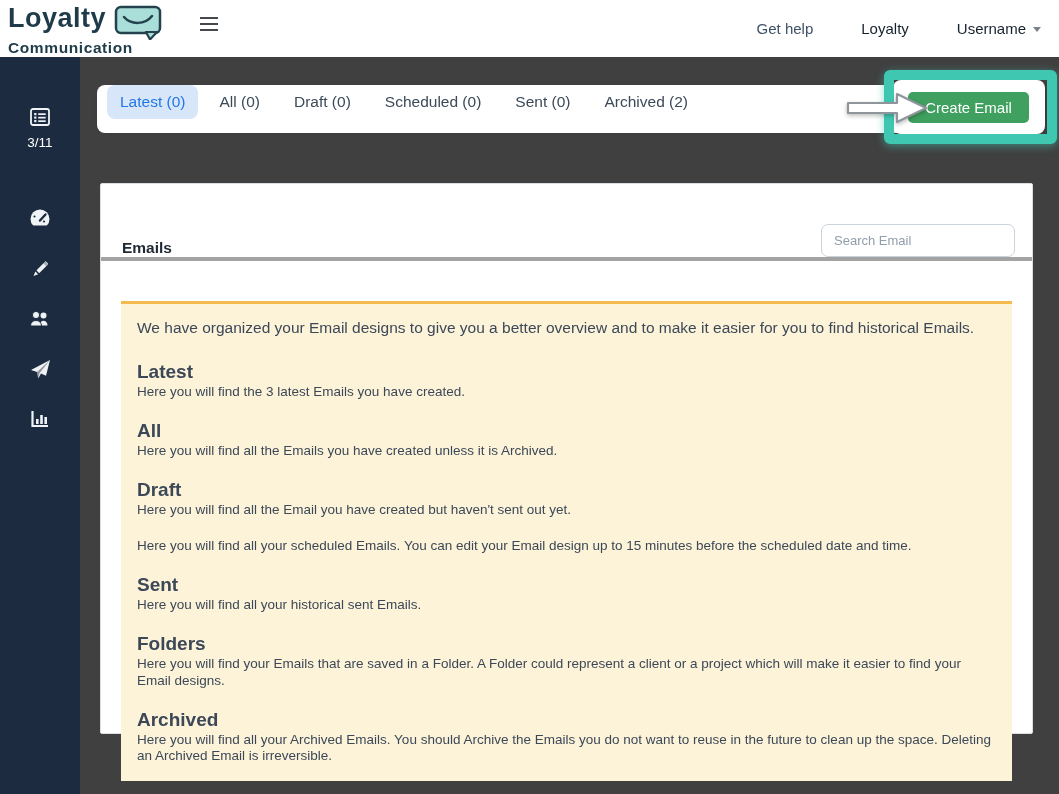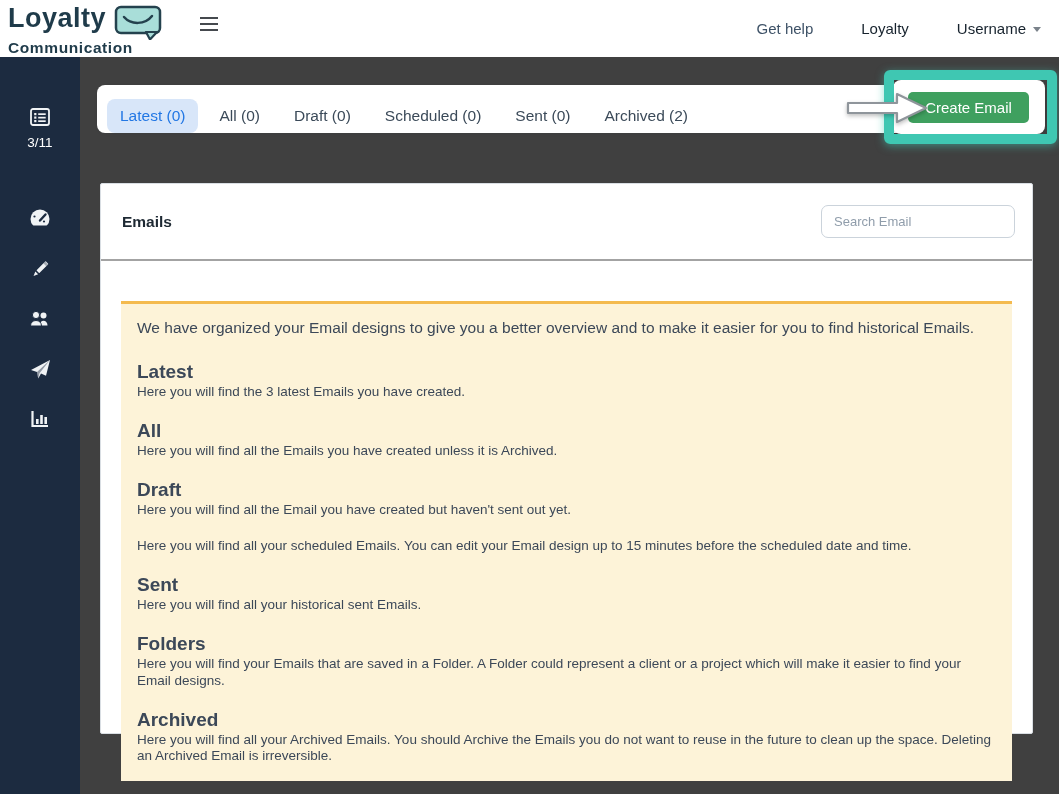--- a/index.html
+++ b/index.html
@@ -23,33 +23,33 @@
 
   
   .sidebar { position:absolute; left:0; top:57px; width:80px; height:737px; background:#1c2b40; display:flex; flex-direction:column; align-items:center; z-index:9; }
   .pager { margin-top:48px; display:flex; flex-direction:column; align-items:center; cursor:pointer; }
   .pager-label { color:#ffffff; font-size:13.5px; margin-top:2px; }
   .side-icon { width:24px; height:24px; cursor:pointer; }
   .side-icon.first { margin-top:57px; }
   .side-icon + .side-icon { margin-top:26px; }
 
   
-  .tabbar { position:absolute; left:97px; top:85px; width:869px; height:48px; background:#ffffff; border-radius:8px; box-shadow:0 1px 3px rgba(40,50,60,.10); display:flex; align-items:flex-end; padding:0 6px; z-index:1; }
+  .tabbar { position:absolute; left:97px; top:85px; width:869px; height:48px; background:#ffffff; border-radius:8px; box-shadow:0 1px 3px rgba(40,50,60,.10); display:flex; align-items:flex-start; padding:0 6px; z-index:1; }
   .tab { padding:8px 13px; margin:0 4px; font-size:15.5px; color:#3b4a59; border-radius:8px; white-space:nowrap; cursor:pointer; }
   .tab.active { color:#2277e4; background:#d8e6f9; }
 
   
   .annot-backdrop { position:absolute; left:893px; top:80px; width:152px; height:54px; background:#ffffff; border-radius:8px; box-shadow:0 2px 7px rgba(0,0,0,.16); z-index:3; }
   .teal-box { position:absolute; left:884px; top:70px; width:173px; height:74px; border:10px solid #3fc7b2; border-radius:6px; box-shadow:0 2px 9px rgba(63,199,178,.55); z-index:4; pointer-events:none; }
   .create-btn { position:absolute; left:908px; top:92px; width:121px; height:31px; background:#3fa05f; border:none; border-radius:5px; color:#ffffff; font-family:"Liberation Sans",sans-serif; font-size:15px; font-weight:400; display:flex; align-items:center; justify-content:center; cursor:pointer; z-index:5; }
   .annot-arrow { position:absolute; left:845px; top:91px; z-index:6; pointer-events:none; filter:drop-shadow(0 2px 2px rgba(0,0,0,.25)); }
 
   
   .card { position:absolute; left:100px; top:183px; width:933px; height:551px; background:#ffffff; border:1px solid #d9dee3; border-radius:2px; z-index:1; }
-  .card-header { height:77px; border-bottom:2px solid #a3a3a3; display:flex; align-items:center; justify-content:space-between; padding:0 17px 0 21px; }
+  .card-header { height:77px; border-bottom:4px solid #a3a3a3; display:flex; align-items:flex-end; justify-content:space-between; padding:0 17px 0 21px; }
   .card-title { font-size:15.5px; font-weight:700; color:#1e2933; }
   .search-input { width:194px; height:33px; border:1px solid #cbd3db; border-radius:7px; padding:0 12px; font-size:13px; color:#333; font-family:"Liberation Sans",sans-serif; outline:none; }
   .search-input::placeholder { color:#909dab; }
   .card-body { padding:20px; }
   .info-box { background:#fdf3d8; border-top:3px solid #f4ba4e; padding:15px 18px 16px 16px; color:#3c4858;margin-top:20px; }
   .info-intro { font-size:15.5px; margin-bottom:23px; }
   .info-sec { margin-bottom:19px; }
   .info-sec:last-child { margin-bottom:0; }
   .info-sec h4 { font-size:19px; font-weight:700; line-height:1.25; }
   .info-sec p { font-size:13.5px; line-height:1.22; }

